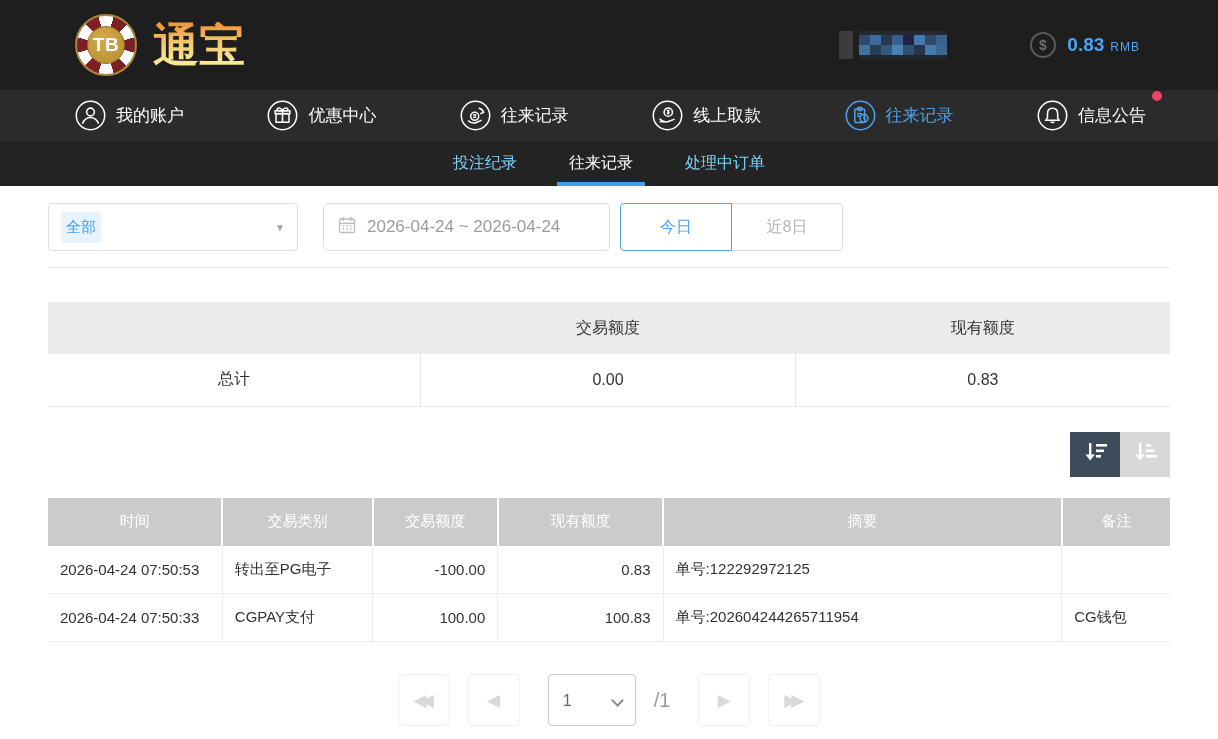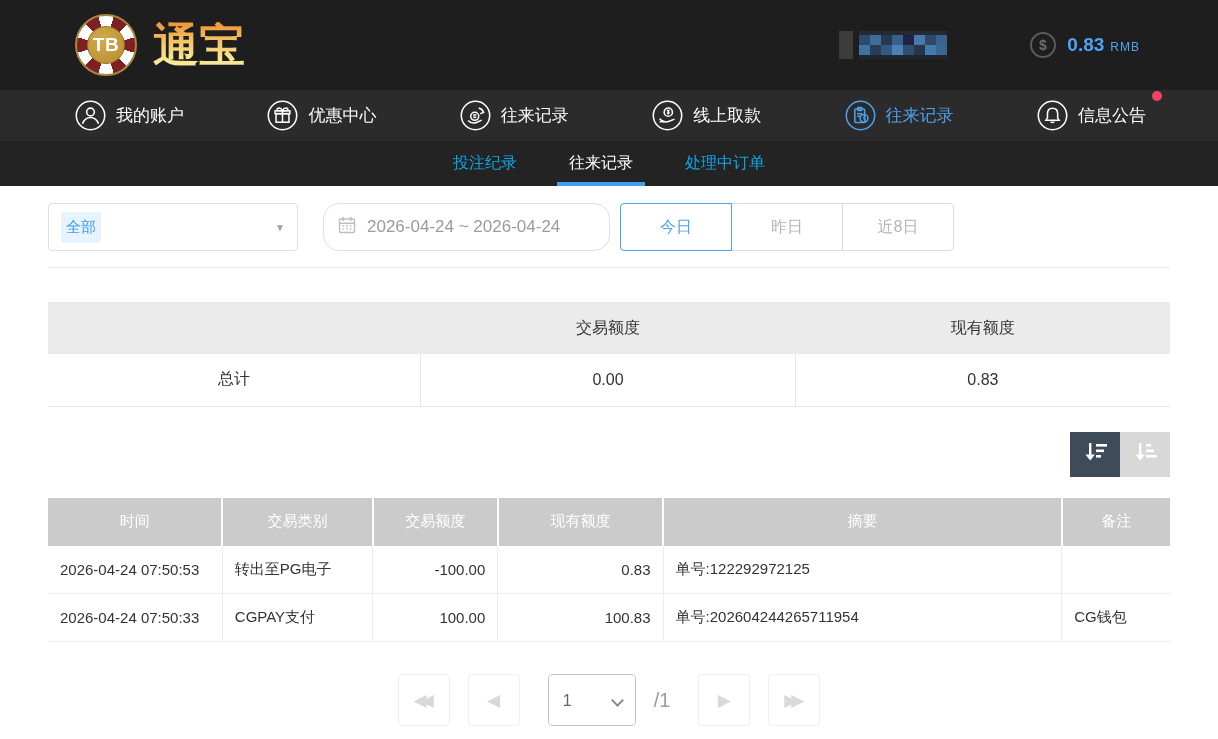--- a/index.html
+++ b/index.html
@@ -36,37 +36,37 @@
   .mainnav { height:51px; background:#2b2b2b; display:flex; align-items:center;
              justify-content:space-between; padding:0 72px 0 75px; }
   .nav-item { display:flex; align-items:center; gap:10px; color:#fdfdfd; font-size:17px;
               cursor:pointer; position:relative; white-space:nowrap; }
   .nav-item svg { display:block; }
   .nav-badge { position:absolute; top:-9px; right:-16px; width:10px; height:10px;
                border-radius:50%; }
 
   
   .subnav { height:45px; background:#232323; display:flex; justify-content:center; gap:44px; }
-  .subnav-item { color:#0ea5e9; font-size:16px; display:flex; align-items:center;
+  .subnav-item { color:#7dd3fc; font-size:16px; display:flex; align-items:center;
                  position:relative; padding:0 4px; cursor:pointer; }
   .subnav-item.active { color:#ffffff; }
   .subnav-item.active::after { content:""; position:absolute; left:-8px; right:-8px;
                  bottom:0; height:4px; background:#3f9ef1; }
 
   
   .content { padding:0 48px; }
 
   .filters { margin-top:17px; display:flex; align-items:center; }
   .select-box { width:250px; height:48px; border:1px solid #dcdfe3; border-radius:4px;
                 display:flex; align-items:center; justify-content:space-between;
                 padding:0 12px; cursor:pointer; background:#fff; }
   .tag { background:#e7f4ff; color:#3d9ef2; font-size:15px; padding:6px 5px; border-radius:3px; }
   .caret { color:#98a2ac; font-size:10px; }
   .date-box { margin-left:25px; width:287px; height:48px; border:1px solid #dcdfe3;
-              border-radius:16px; display:flex; align-items:center; padding:0 13px;
+              border-radius:5px; display:flex; align-items:center; padding:0 13px;
               gap:10px; cursor:pointer; background:#fff; }
   .date-text { color:#9b9b9b; font-size:17px; }
   .quick-group { margin-left:10px; display:flex; }
   .quick { width:112px; height:48px; background:#fff; border:1px solid #dcdcdc;
            color:#b5b5b5; font-size:16px; margin-left:-1px; cursor:pointer; position:relative; }
   .quick.first { border-radius:4px 0 0 4px; margin-left:0; }
   .quick.last  { border-radius:0 4px 4px 0; }
   .quick.active { border:1px solid #4da3f0; color:#4da3f0; z-index:2; background:#fff; }
   .search-btn { margin-left:16px; width:100px; height:48px; background:#5ab2f7; color:#fff;
                 font-size:17px; border:none; border-radius:4px; cursor:pointer; }
@@ -273,21 +273,20 @@
           <line x1="5.5" y1="14" x2="7" y2="14"></line>
             <line x1="9.2" y1="14" x2="10.8" y2="14"></line>
             <line x1="13" y1="14" x2="14.5" y2="14"></line>
         </svg>
       </span>
       <span class="date-text">2026-04-24 ~ 2026-04-24</span>
     </div>
 
     <div class="quick-group">
       <button class="quick first active">今日</button>
-      <button class="quick">昨日</button>
       <button class="quick last">近8日</button>
     </div>
 
   </div>
 
   <div class="divider"></div>
 
   <table class="summary">
     <colgroup>
         <col style="width:372px">

